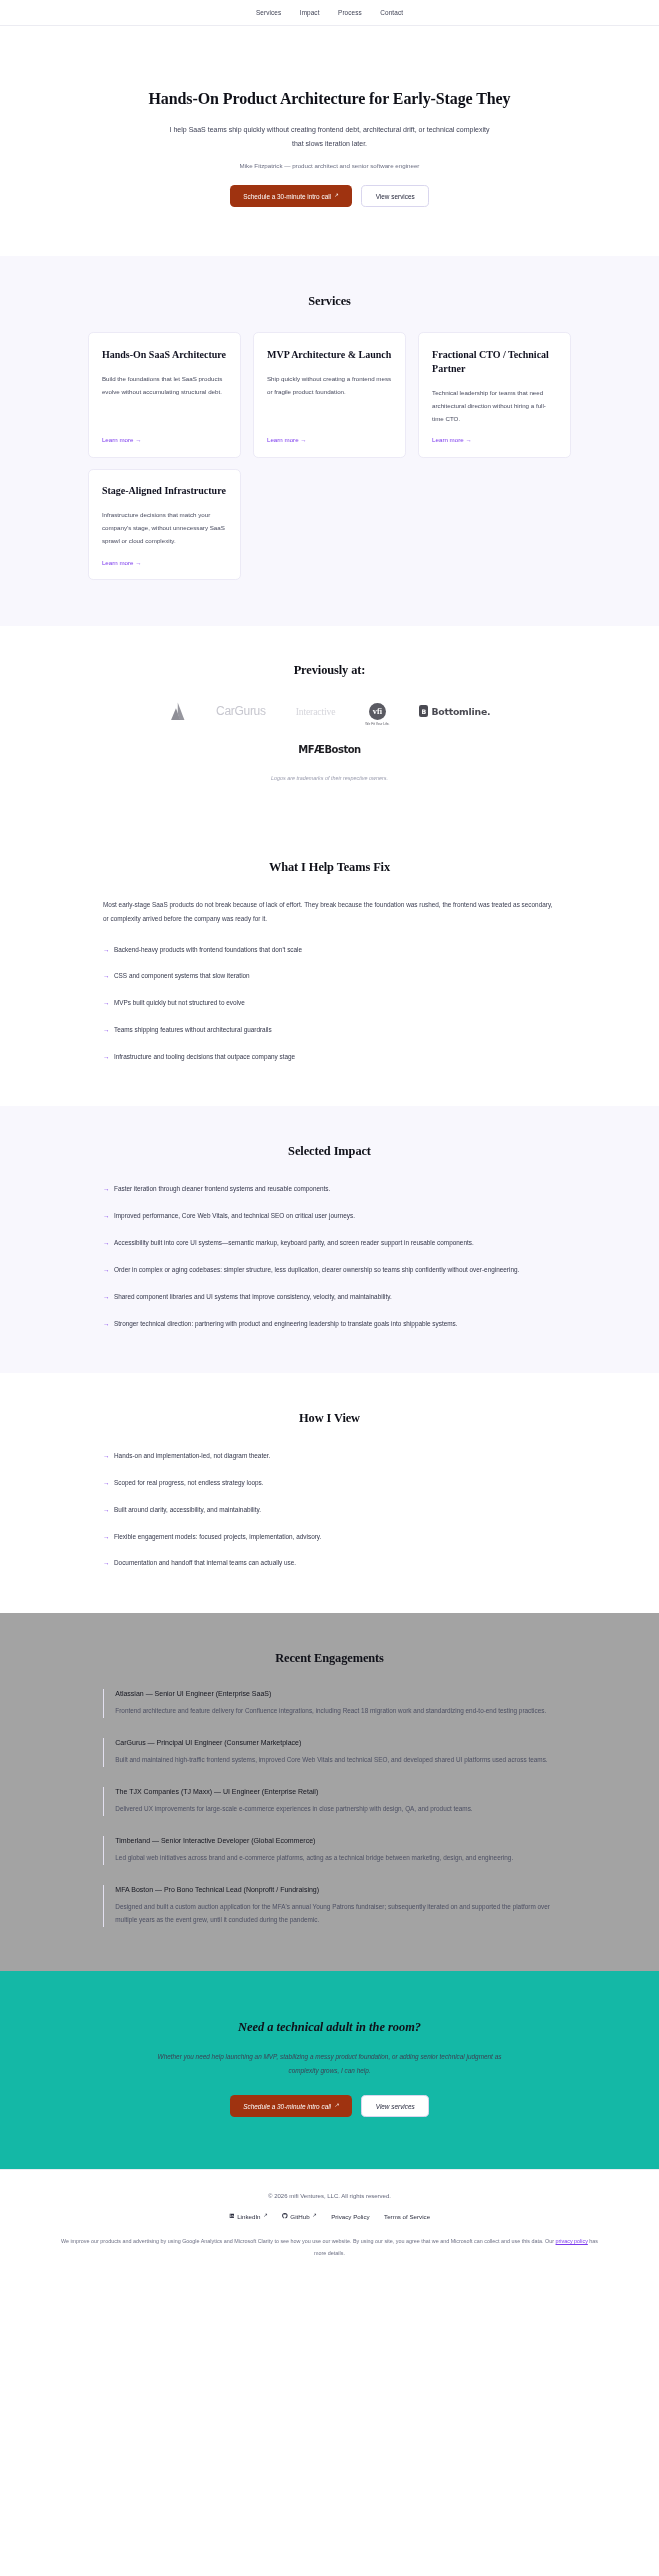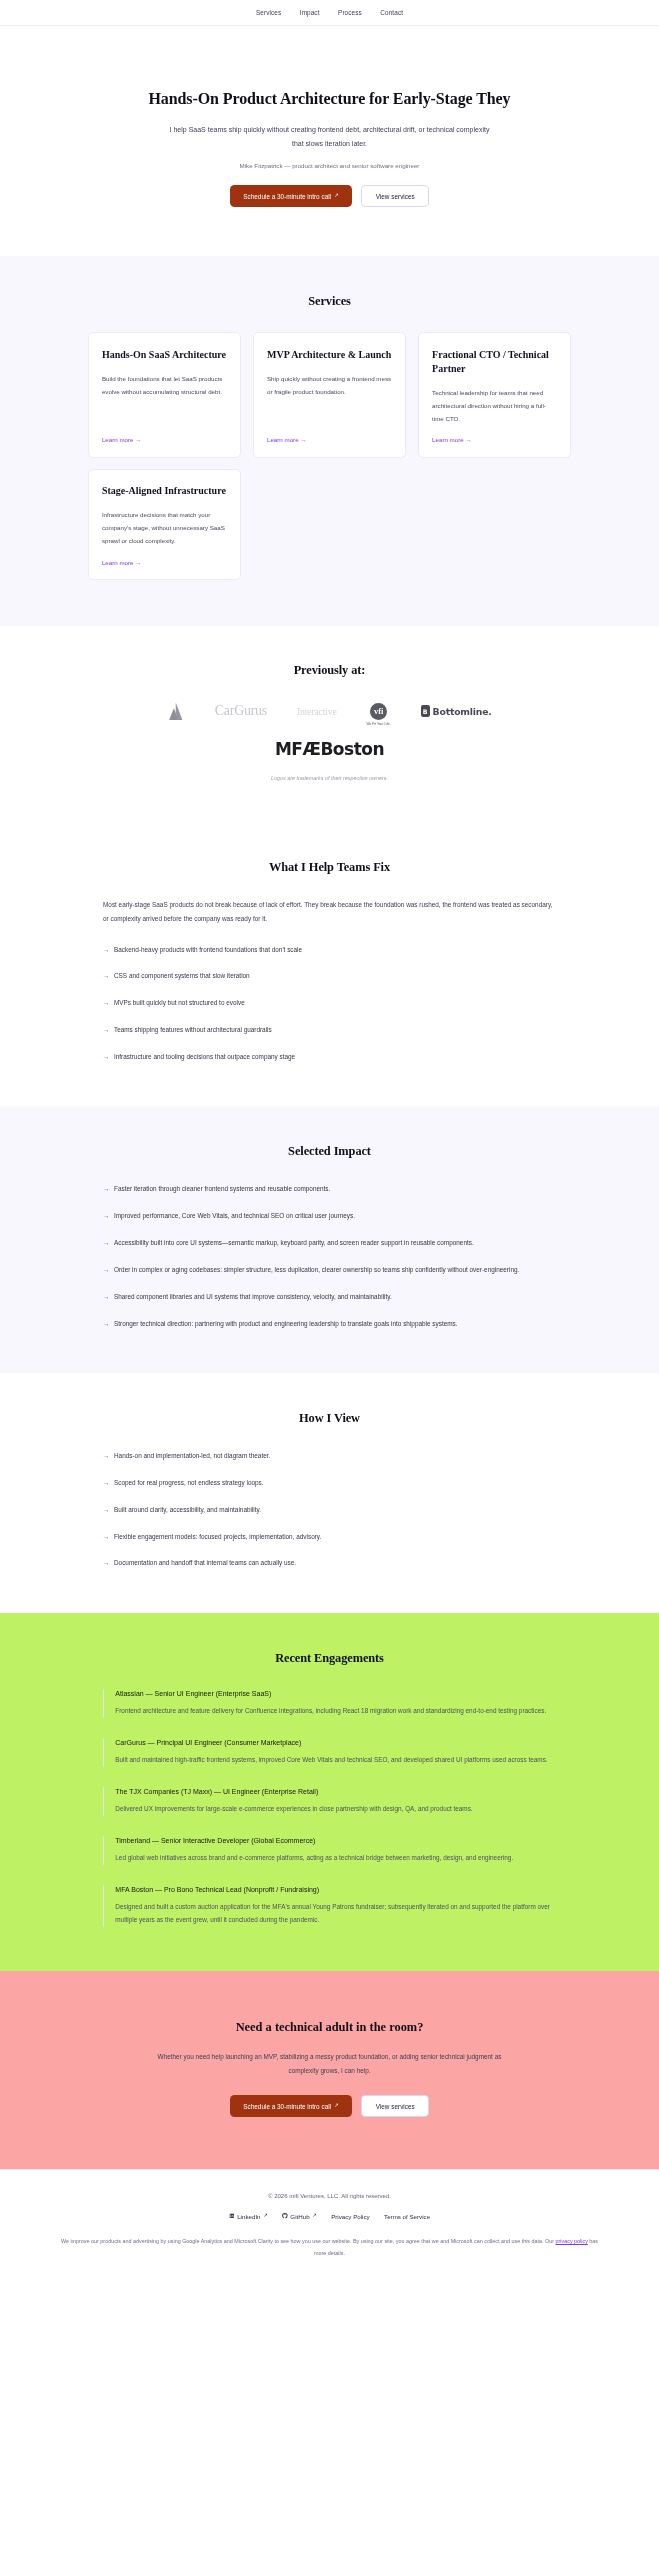--- a/index.html
+++ b/index.html
@@ -28,22 +28,22 @@
     letter-spacing: 0.1px;
   }
 
   
   .section { width: 659px; }
   .inner { width: 484px; margin: 0 auto; }
   .inner-narrow { width: 453px; margin: 0 auto; }
 
   .bg-white { background: #ffffff; }
   .bg-lilac { background: #f8f7fd; }
-  .bg-lilac2 { background: #bef264; }
-  .bg-cta { background: #fca5a5; }
+  .bg-lilac2 { background: #a3a3a3; }
+  .bg-cta { background: #14b8a6; font-style: italic; }
 
   .hero {
     padding: 62px 0 49px;
     text-align: center;
   }
   .logo {
     font-size: 15.5px;
     color: #12131c;
     line-height: 1.1;
     margin-bottom: 8.2px;
@@ -162,22 +162,22 @@
     justify-content: center;
     margin-bottom: 15.5px;
   }
   .logo-item {
     height: 20.6px;
     display: flex;
     align-items: center;
     justify-content: center;
   }
   .lg-cargurus {
-    font-family: Liberation Serif, serif;
-    font-size: 14px;
+    font-family: Liberation Sans, sans-serif;
+    font-size: 12px;
     color: #c7c7cf;
     letter-spacing: -0.3px;
   }
   .lg-timberland {
     font-family: "Liberation Serif", serif;
     font-size: 9.8px;
     color: #d6d6dc;
     letter-spacing: -0.2px;
   }
   .lg-bottomline {
@@ -198,21 +198,21 @@
   .lg-vfi-circ {
     width: 17.5px; height: 17.5px; border-radius: 50%;
     background: #5a5a62; color: #fff;
     font-family: "Liberation Serif", serif;
     font-size: 8.2px; font-weight: bold;
     display: flex; align-items: center; justify-content: center; margin-top: 6px;
   }
   .lg-vfi-tag { font-size: 3.3px; color: #55555e; }
   .lg-mfa {
     font-family: "DejaVu Sans", sans-serif;
-    font-size: 17px; font-weight: bold; color: #1d1d22;
+    font-size: 10px; font-weight: bold; color: #1d1d22;
     letter-spacing: -0.5px;
   }
   .tm-note {
     text-align: center;
     font-size: 5.4px;
     font-style: italic;
     color: #9a9cae;
   }
 
   

